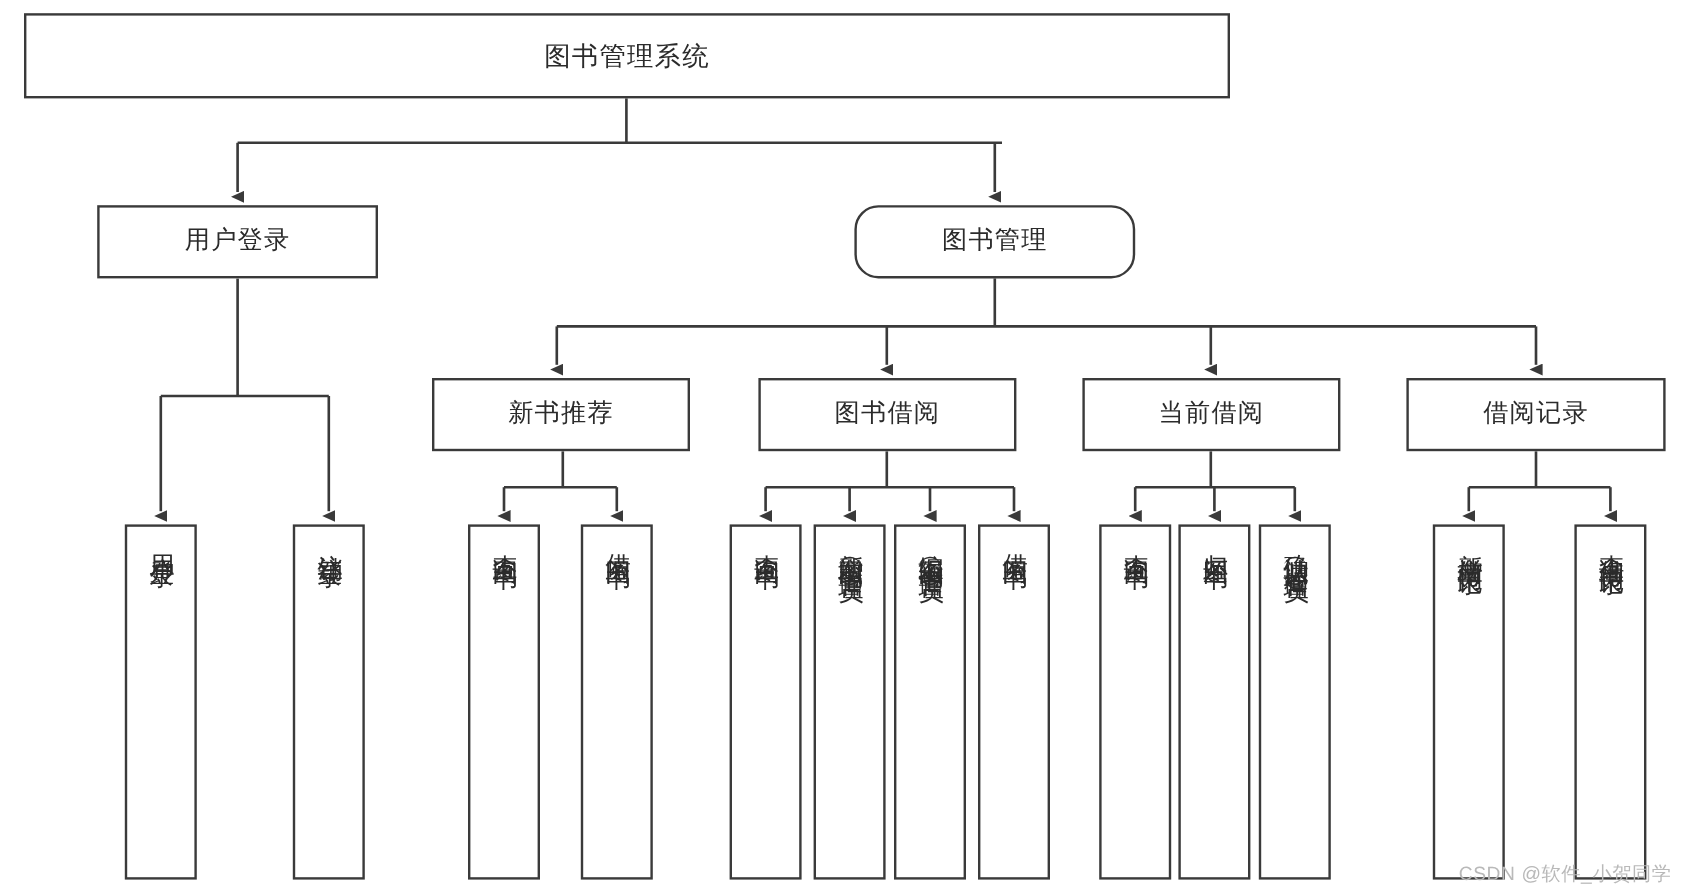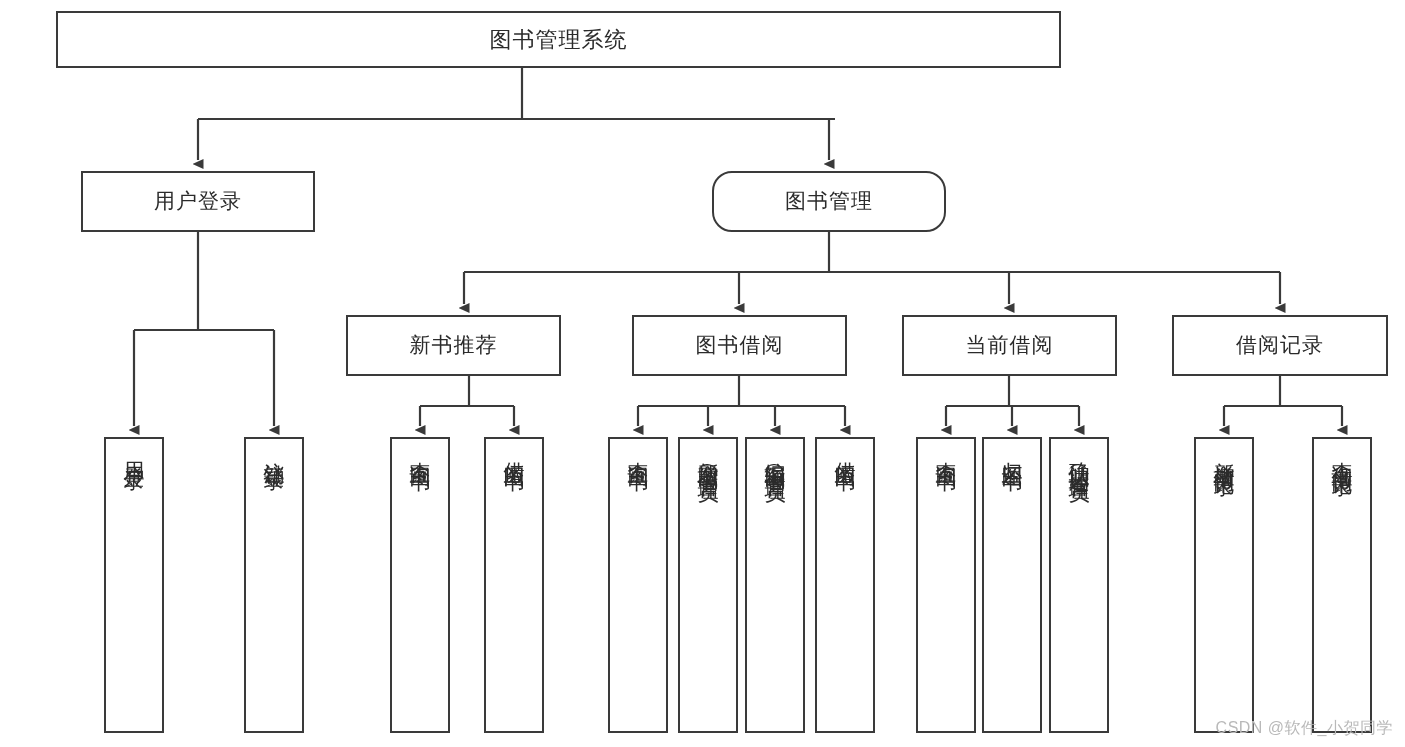--- a/index.html
+++ b/index.html
@@ -124,32 +124,32 @@
       <path d="M1012,406 L1012,426" marker-end="url(#arrow)"></path>
       <path d="M1079,406 L1079,426" marker-end="url(#arrow)"></path>
 
       <path d="M1280,376 L1280,406"></path>
       <path d="M1224,406 L1342,406"></path>
       <path d="M1224,406 L1224,426" marker-end="url(#arrow)"></path>
       <path d="M1342,406 L1342,426" marker-end="url(#arrow)"></path>
     </g>
   </svg>
 
-  <div class="node h root" style="left:20px; top:11px; width:1005px; height:57px;margin-left:36px;">
+  <div class="node h root" style="left:20px; top:11px; width:1005px; height:71px;">
     <span class="label">图书管理系统</span>
   </div>
 
   <div class="node h" style="left:81px; top:171px; width:234px; height:61px;">
     <span class="label">用户登录</span>
   </div>
   <div class="node h" style="left:712px; top:171px; width:234px; height:61px;border-radius:20px;">
     <span class="label">图书管理</span>
   </div>
 
-  <div class="node h" style="left:346px; top:315px; width:215px; height:61px;">
+  <div class="node h" style="left:360px; top:315px; width:215px; height:61px;">
     <span class="label">新书推荐</span>
   </div>
   <div class="node h" style="left:632px; top:315px; width:215px; height:61px;">
     <span class="label">图书借阅</span>
   </div>
   <div class="node h" style="left:902px; top:315px; width:215px; height:61px;">
     <span class="label">当前借阅</span>
   </div>
   <div class="node h" style="left:1172px; top:315px; width:216px; height:61px;">
     <span class="label">借阅记录</span>

